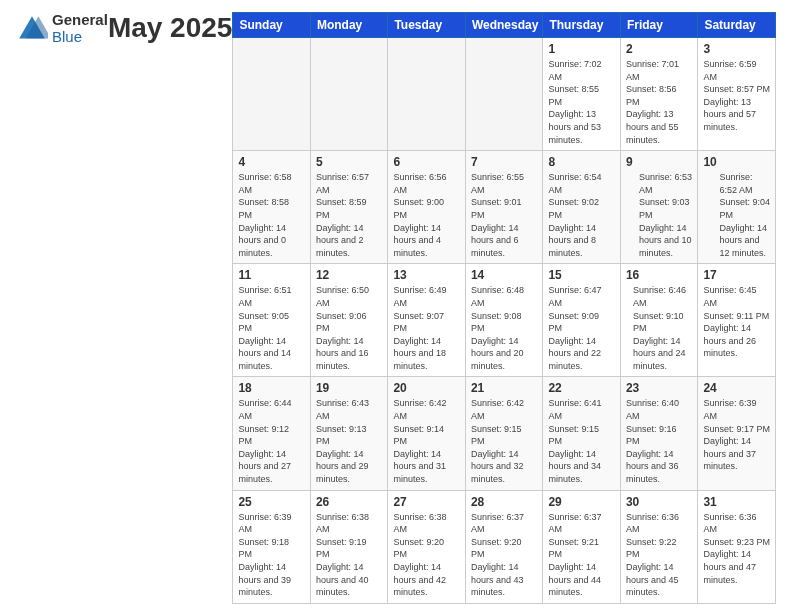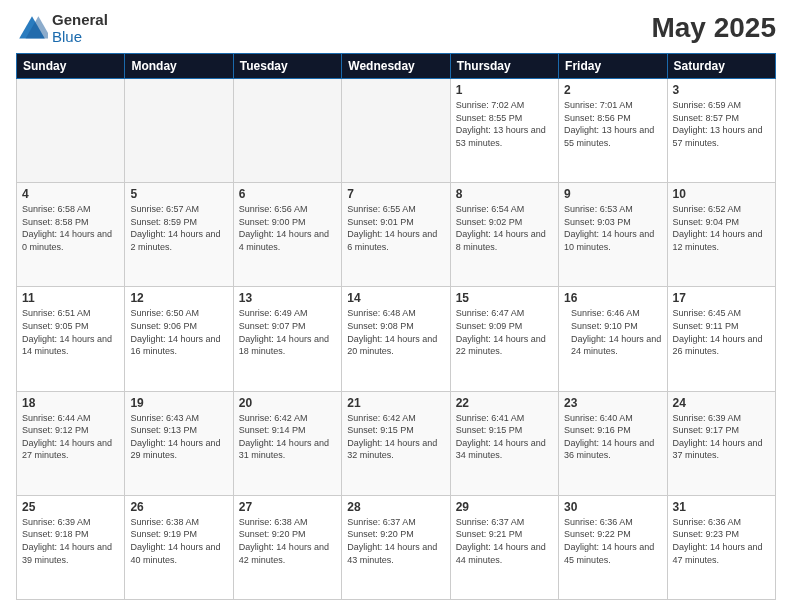--- a/index.html
+++ b/index.html
@@ -8,21 +8,21 @@
       background: #fff;
       width: 792px;
       height: 612px;
       overflow: hidden;
     }
     .page {
       width: 792px;
       height: 612px;
       padding: 12px 16px;
       display: flex;
-      flex-direction: column;
+      flex-direction: row;
     }
     .header {
       display: flex;
       justify-content: space-between;
       align-items: flex-start;
       margin-bottom: 8px;
     }
     .logo {
       display: flex;
       align-items: center;
@@ -59,21 +59,21 @@
       color: #555;
     }
     .calendar {
       flex: 1;
       border: 1px solid #ccc;
       border-collapse: collapse;
       width: 100%;
       table-layout: fixed;
     }
     .calendar th {
-      background-color: #0f172a;
+      background-color: #1d4ed8;
       color: white;
       text-align: left;
       padding: 5px 6px;
       font-size: 12px;
       font-weight: bold;
       border: 1px solid #1a6aad;
     }
     .calendar td {
       vertical-align: top;
       padding: 4px 5px;
@@ -189,27 +189,27 @@
 Daylight: 14 hours and 6 minutes.</div>
           </td>
           <td>
             <span class="day-number">8</span>
             <div class="day-info" style="white-space: pre-line;">Sunrise: 6:54 AM
 Sunset: 9:02 PM
 Daylight: 14 hours and 8 minutes.</div>
           </td>
           <td>
             <span class="day-number">9</span>
-            <div class="day-info" style="white-space: pre-line;">Sunrise: 6:53 AM
+            <div class="day-info" style="white-space: pre-line; margin-left: 13px;">Sunrise: 6:53 AM
 Sunset: 9:03 PM
 Daylight: 14 hours and 10 minutes.</div>
           </td>
           <td>
             <span class="day-number">10</span>
-            <div class="day-info" style="white-space: pre-line;">Sunrise: 6:52 AM
+            <div class="day-info" style="white-space: pre-line; margin-left: 16px;">Sunrise: 6:52 AM
 Sunset: 9:04 PM
 Daylight: 14 hours and 12 minutes.</div>
           </td>
         </tr>
         <tr>
           <td>
             <span class="day-number">11</span>
             <div class="day-info" style="white-space: pre-line;">Sunrise: 6:51 AM
 Sunset: 9:05 PM
 Daylight: 14 hours and 14 minutes.</div>

